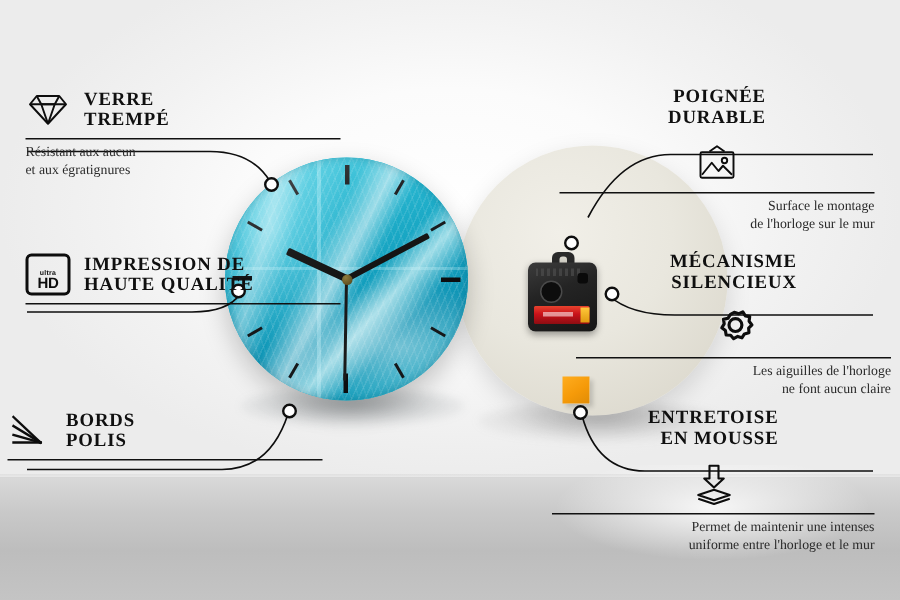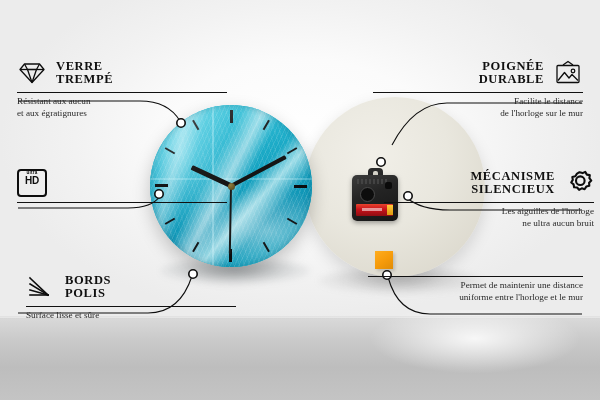--- a/index.html
+++ b/index.html
@@ -299,21 +299,21 @@
   }
   .callout.left  { text-align: left; }
   .callout.right { text-align: right; }
 
   .co-head {
     display: flex;
     align-items: center;
     gap: 9px;
   }
   .callout.left .co-head  { justify-content: flex-start; }
-  .callout.right .co-head { justify-content: flex-end; }
+  .callout.right .co-head { justify-content: flex-end; flex-direction: column; }
 
   .co-title {
     font-family: "Liberation Serif", serif;
     font-weight: bold;
     font-size: 12.5px;
     line-height: 13.5px;
     letter-spacing: 0.6px;
     color: #101010;
     text-transform: uppercase;
     white-space: pre-line;
@@ -344,21 +344,21 @@
   .co-icon svg { display: block; }
 
   .hd-badge {
     width: 27px;
     height: 24px;
     border: 2px solid #0d0d0d;
     border-radius: 4px;
     display: flex;
     flex-direction: column;
     align-items: center;
-    justify-content: flex-start;
+    justify-content: flex-end;
     line-height: 1;
   }
   .hd-ultra {
     font-family: "Liberation Sans", sans-serif;
     font-size: 4.6px;
     font-weight: bold;
     letter-spacing: 0.2px;
     color: #0d0d0d;
   }
   .hd-hd {
@@ -501,82 +501,96 @@
   </div>
 
   <div class="callout left" style="left:17px; top:168px;">
     <div class="co-head">
       <span class="co-icon">
         <span class="hd-badge">
           <span class="hd-ultra">ultra</span>
           <span class="hd-hd">HD</span>
         </span>
       </span>
+      <span class="co-title">IMPRESSION DE
+HAUTE QUALITÉ</span>
     </div>
     <div class="co-rule"></div>
   </div>
 
-  <div class="callout left" style="left:26px; top:272px;">
+  <div class="callout left" style="left:5px; top:272px;">
     <div class="co-head">
       <span class="co-icon">
         <svg width="30" height="26" viewBox="0 0 30 26">
           <g stroke="#0d0d0d" stroke-width="1.6" stroke-linecap="square">
             <path d="M4,4 L22,21"></path>
             <path d="M4,10 L22,21"></path>
             <path d="M4,16 L22,21"></path>
             <path d="M4,21 L22,21"></path>
           </g>
         </svg>
       </span>
       <span class="co-title">BORDS
 POLIS</span>
     </div>
     <div class="co-rule"></div>
-    <div class="co-desc">Surface lisse et sûre</div>
   </div>
 
   <div class="callout right" style="left:373px; top:58px;">
     <div class="co-head">
       <span class="co-title">POIGNÉE
 DURABLE</span>
       <span class="co-icon">
         <svg width="30" height="27" viewBox="0 0 30 27">
           <g fill="none" stroke="#0d0d0d" stroke-width="1.3" stroke-linejoin="round">
             <path d="M10,5 L15,1.5 L20,5"></path>
             <rect x="4" y="5.5" width="22" height="17" rx="1"></rect>
             <circle cx="20" cy="11" r="1.8"></circle>
             <path d="M5,20.5 L11.5,12.5 L16,18 L19,14.5 L25,20.5"></path>
           </g>
         </svg>
       </span>
     </div>
     <div class="co-rule"></div>
-    <div class="co-desc">Facilite le distance
+    <div class="co-desc">Surface le montage
 de l'horloge sur le mur</div>
   </div>
 
   <div class="callout right" style="left:384px; top:168px;">
     <div class="co-head">
       <span class="co-title">MÉCANISME
 SILENCIEUX</span>
       <span class="co-icon">
         <svg width="29" height="29" viewBox="0 0 29 29">
           <g fill="none" stroke="#0d0d0d" stroke-width="2.1" stroke-linejoin="round">
             <path d="M14.5,3.2 L17.6,4.1 L20.2,2.9 L21.9,5.6 L24.8,6.1 L24.4,9.2 L26.3,11.6 L24.1,13.8
                      L24.3,16.8 L21.3,17.6 L19.6,20.2 L16.8,19.3 L14.1,20.8 L12.1,18.5 L9.1,18.3 L8.6,15.3
                      L6.2,13.5 L7.8,10.9 L7.3,7.9 L10.3,7.2 L12.0,4.6 Z"></path>
             <circle cx="15.3" cy="11.7" r="4.3"></circle>
           </g>
         </svg>
       </span>
     </div>
     <div class="co-rule"></div>
     <div class="co-desc">Les aiguilles de l'horloge
-ne ultra aucun bruit</div>
+ne font aucun claire</div>
   </div>
 
   <div class="callout right" style="left:368px; top:272px; width:215px;">
+    <div class="co-head">
+      <span class="co-title">ENTRETOISE
+EN MOUSSE</span>
+      <span class="co-icon">
+        <svg width="28" height="28" viewBox="0 0 28 28">
+          <g fill="none" stroke="#0d0d0d" stroke-width="1.4" stroke-linejoin="round">
+            <path d="M11,1.5 L11,10 L7.5,10 L14,16 L20.5,10 L17,10 L17,1.5 Z"></path>
+            <path d="M14,17.5 L24.5,21 L14,24.5 L3.5,21 Z"></path>
+            <path d="M3.5,23.5 L14,27 L24.5,23.5"></path>
+          </g>
+        </svg>
+      </span>
+    </div>
     <div class="co-rule"></div>
-    <div class="co-desc">Permet de maintenir une distance
+    <div class="co-desc">Permet de maintenir une intenses
 uniforme entre l'horloge et le mur</div>
   </div>
 
 </div>
 
 </body></html>

